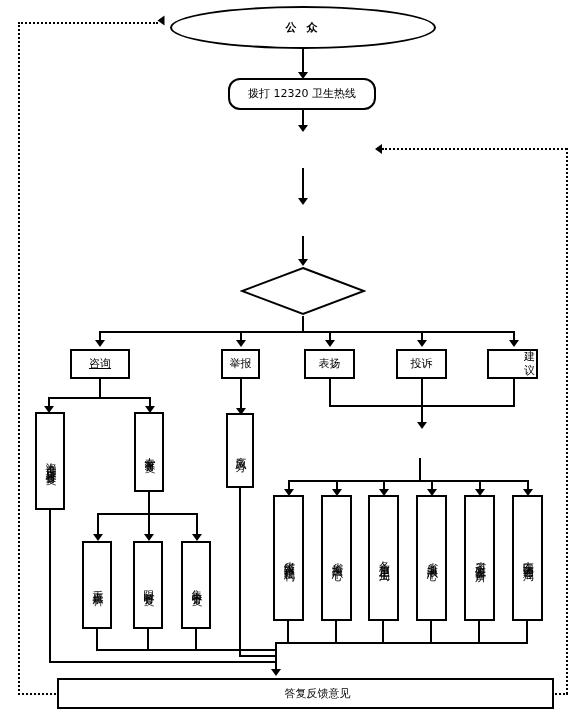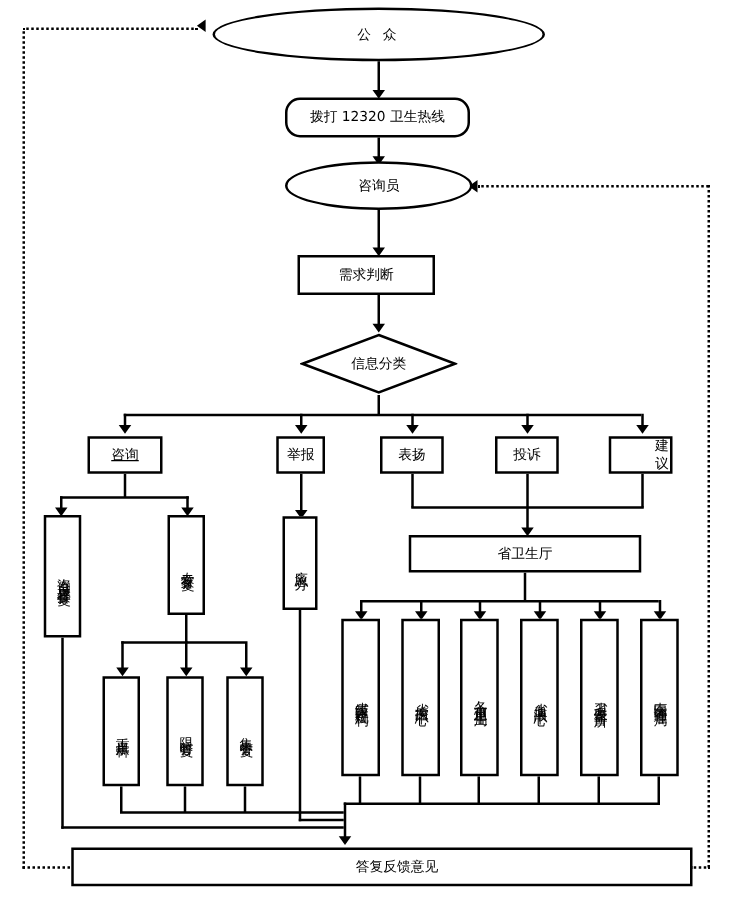--- a/index.html
+++ b/index.html
@@ -28,20 +28,21 @@
     justify-content: center;
     text-align: center;
     color: #000000;
     font-size: 11px;
     line-height: 1.25;
     z-index: 3;
   }
   .ellipse {
     border-radius: 50%;
     border-width: 2px;
+    font-weight: bold;
   }
   .vtext {
     writing-mode: vertical-rl;
     text-orientation: upright;
     letter-spacing: 2px;
     font-size: 11px;
     line-height: 1.1;
   }
   .diamond-wrap {
     position: absolute;
@@ -115,35 +116,32 @@
   <div class="node ellipse wide-label" style="left:170px; top:6px; width:266px; height:43px;">公 众</div>
 
   <div class="ln v" style="left:302px; top:49px; height:26px;"></div>
   <div class="arrow" style="left:298px; top:72px;"></div>
 
   <div class="node" style="left:228px; top:78px; width:148px; height:32px;border-radius:12px;">拨打 12320 卫生热线</div>
 
   <div class="ln v" style="left:302px; top:110px; height:19px;"></div>
   <div class="arrow" style="left:298px; top:125px;"></div>
 
-  <div class="node ellipse" style="left:228px; top:129px; width:150px; height:39px;">咨询员</div>
 
   <div class="ln v" style="left:302px; top:168px; height:33px;"></div>
   <div class="arrow" style="left:298px; top:198px;"></div>
 
-  <div class="node" style="left:238px; top:204px; width:110px; height:32px;">需求判断</div>
 
   <div class="ln v" style="left:302px; top:236px; height:27px;"></div>
   <div class="arrow" style="left:298px; top:259px;"></div>
 
   <div class="diamond-wrap" style="left:240px; top:266px; width:126px; height:50px;">
     <svg width="126" height="50" viewBox="0 0 126 50">
       <polygon points="63,2 124,25 63,48 2,25" fill="#ffffff" stroke="#000000" stroke-width="2"></polygon>
     </svg>
-    <div class="diamond-label">信息分类</div>
   </div>
 
   <div class="ln v" style="left:302px; top:316px; height:16px;"></div>
   <div class="ln h" style="left:99px; top:331px; width:414px;"></div>
 
   <div class="ln v" style="left:99px; top:331px; height:12px;"></div>
   <div class="arrow" style="left:95px; top:340px;"></div>
 
   <div class="ln v" style="left:240px; top:331px; height:12px;"></div>
   <div class="arrow" style="left:236px; top:340px;"></div>
@@ -188,21 +186,20 @@
   </div>
 
   <div class="node" style="left:134px; top:412px; width:30px; height:80px;">
     <span class="vtext">专家答复</span>
   </div>
 
   <div class="node" style="left:226px; top:413px; width:28px; height:75px;">
     <span class="vtext">应急办</span>
   </div>
 
-  <div class="node" style="left:327px; top:428px; width:186px; height:30px;">省卫生厅</div>
 
   <div class="ln v" style="left:148px; top:492px; height:22px;"></div>
   <div class="ln h" style="left:97px; top:513px; width:99px;"></div>
   <div class="ln v" style="left:97px; top:513px; height:25px;"></div>
   <div class="arrow" style="left:93px; top:534px;"></div>
   <div class="ln v" style="left:148px; top:513px; height:25px;"></div>
   <div class="arrow" style="left:144px; top:534px;"></div>
   <div class="ln v" style="left:196px; top:513px; height:25px;"></div>
   <div class="arrow" style="left:192px; top:534px;"></div>
 

